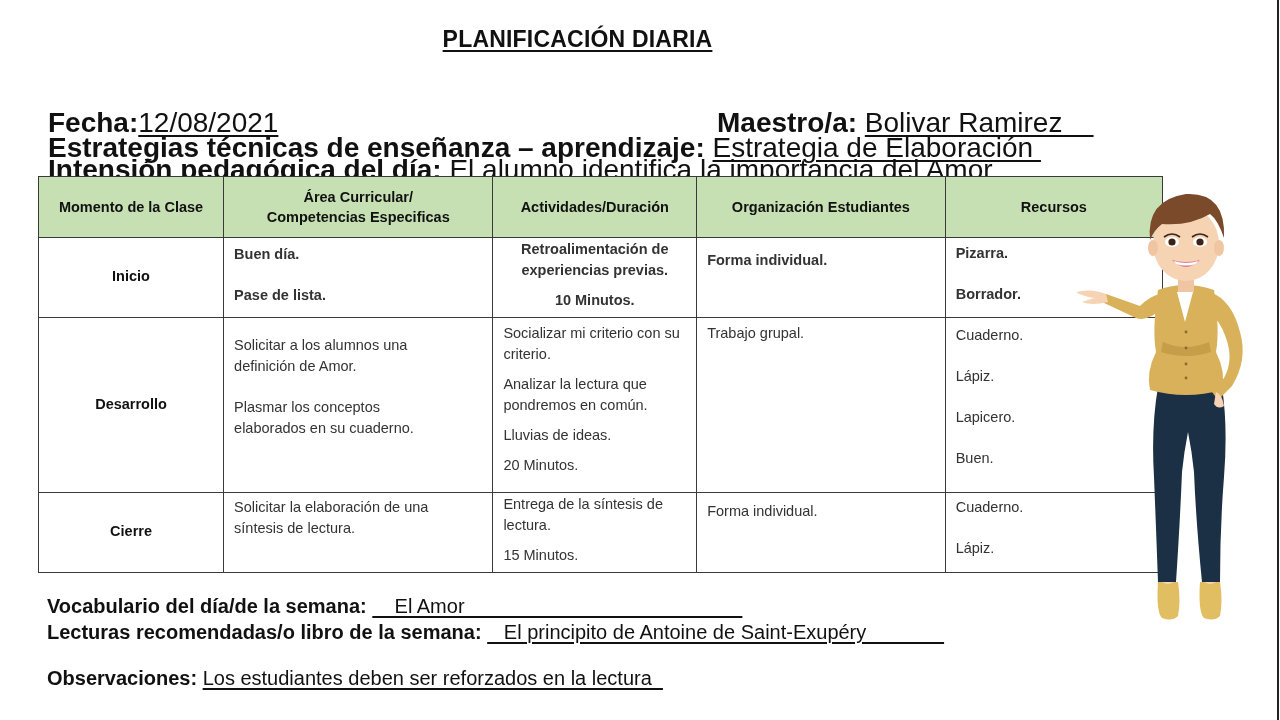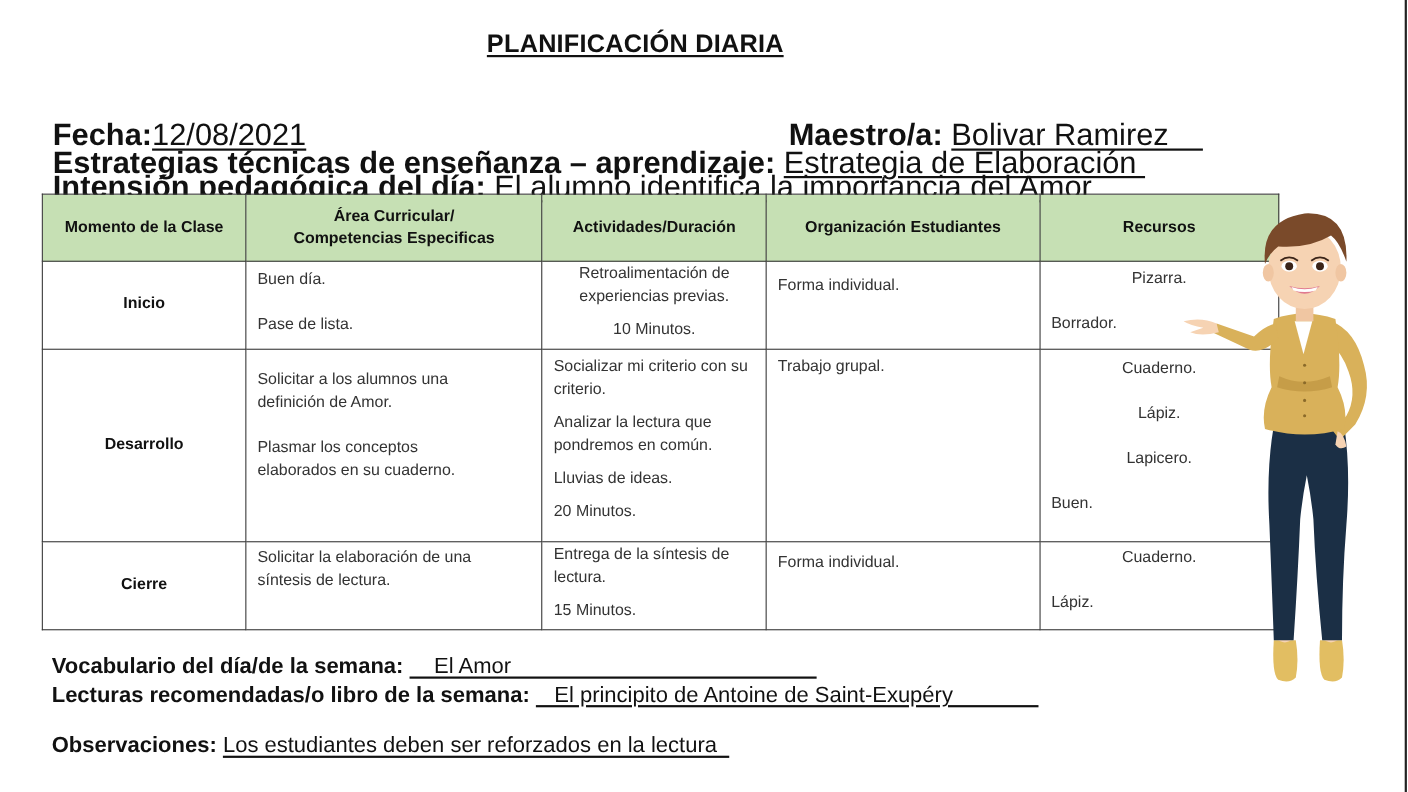--- a/index.html
+++ b/index.html
@@ -32,23 +32,23 @@
   table.plan th, table.plan td { border: 1.5px solid #3a3a3a; }
   table.plan th {
     background: #c6e0b4; font-weight: bold; font-size: 14.5px; height: 61px;
     text-align: center; vertical-align: middle; line-height: 1.4;
   }
   table.plan td { vertical-align: top; padding: 4px 10px 6px 10px; color: #333; line-height: 1.45; }
   table.plan td.moment { font-weight: bold; text-align: center; vertical-align: middle; color: #111; }
   table.plan td p { margin: 0; }
   td .gap-lg { height: 20px; }
   td .gap-sm { height: 9px; }
-  td .res-item { height: 41px; text-align: center; }
-
-  .row-inicio td { height: 78px; }
+  td .res-item { height: 41px; }
+
+  .row-inicio td { height: 78px; font-weight: bold; }
   .row-desarrollo td { height: 175px; }
   .row-cierre td { height: 77px; }
 
   .foot { position: absolute; left: 47px; font-size: 20px; white-space: nowrap; }
   .foot .lbl { font-weight: bold; }
   .f1 { top: 595px; }
   .f2 { top: 621px; }
   .f3 { top: 647px; margin-top: 20px; }
 
   .teacher { position: absolute; left: 1060px; top: 182px; width: 210px; height: 440px; }

